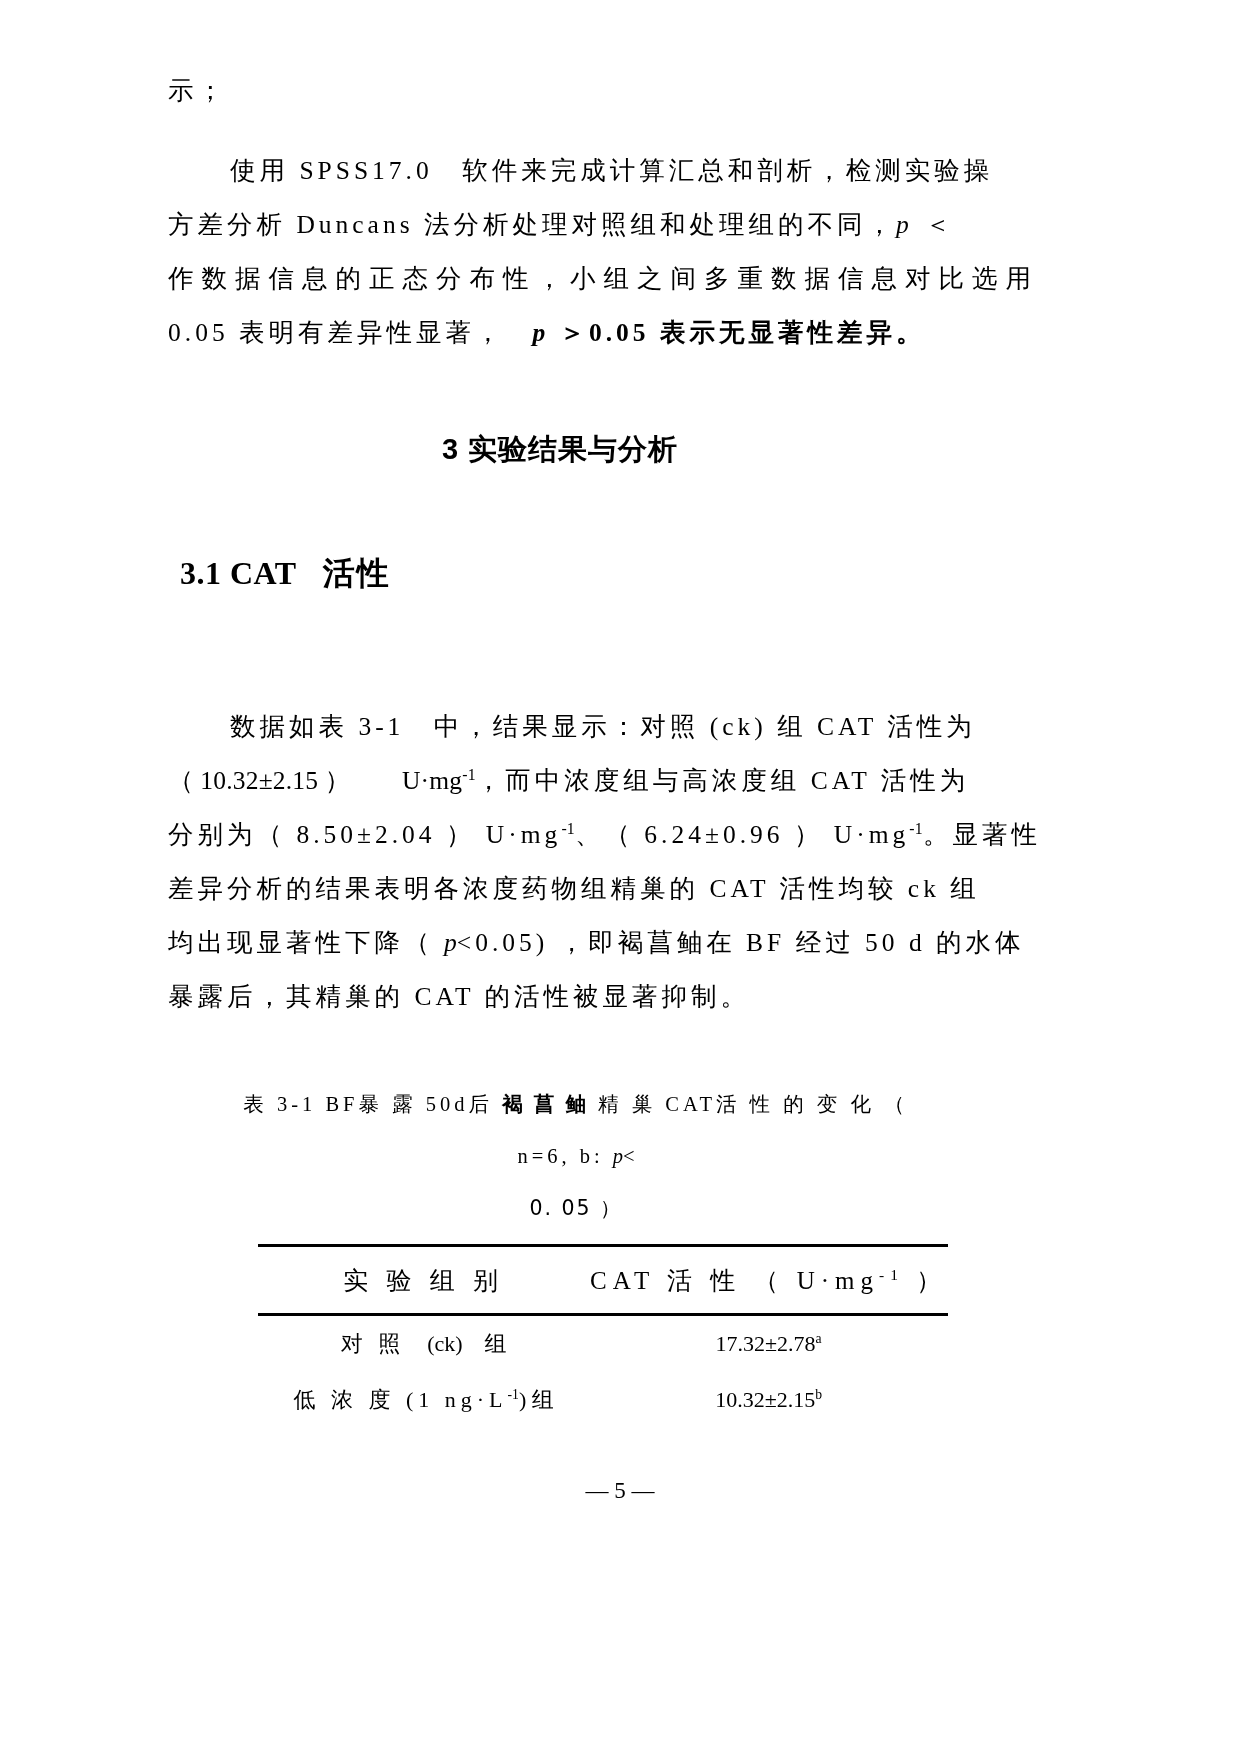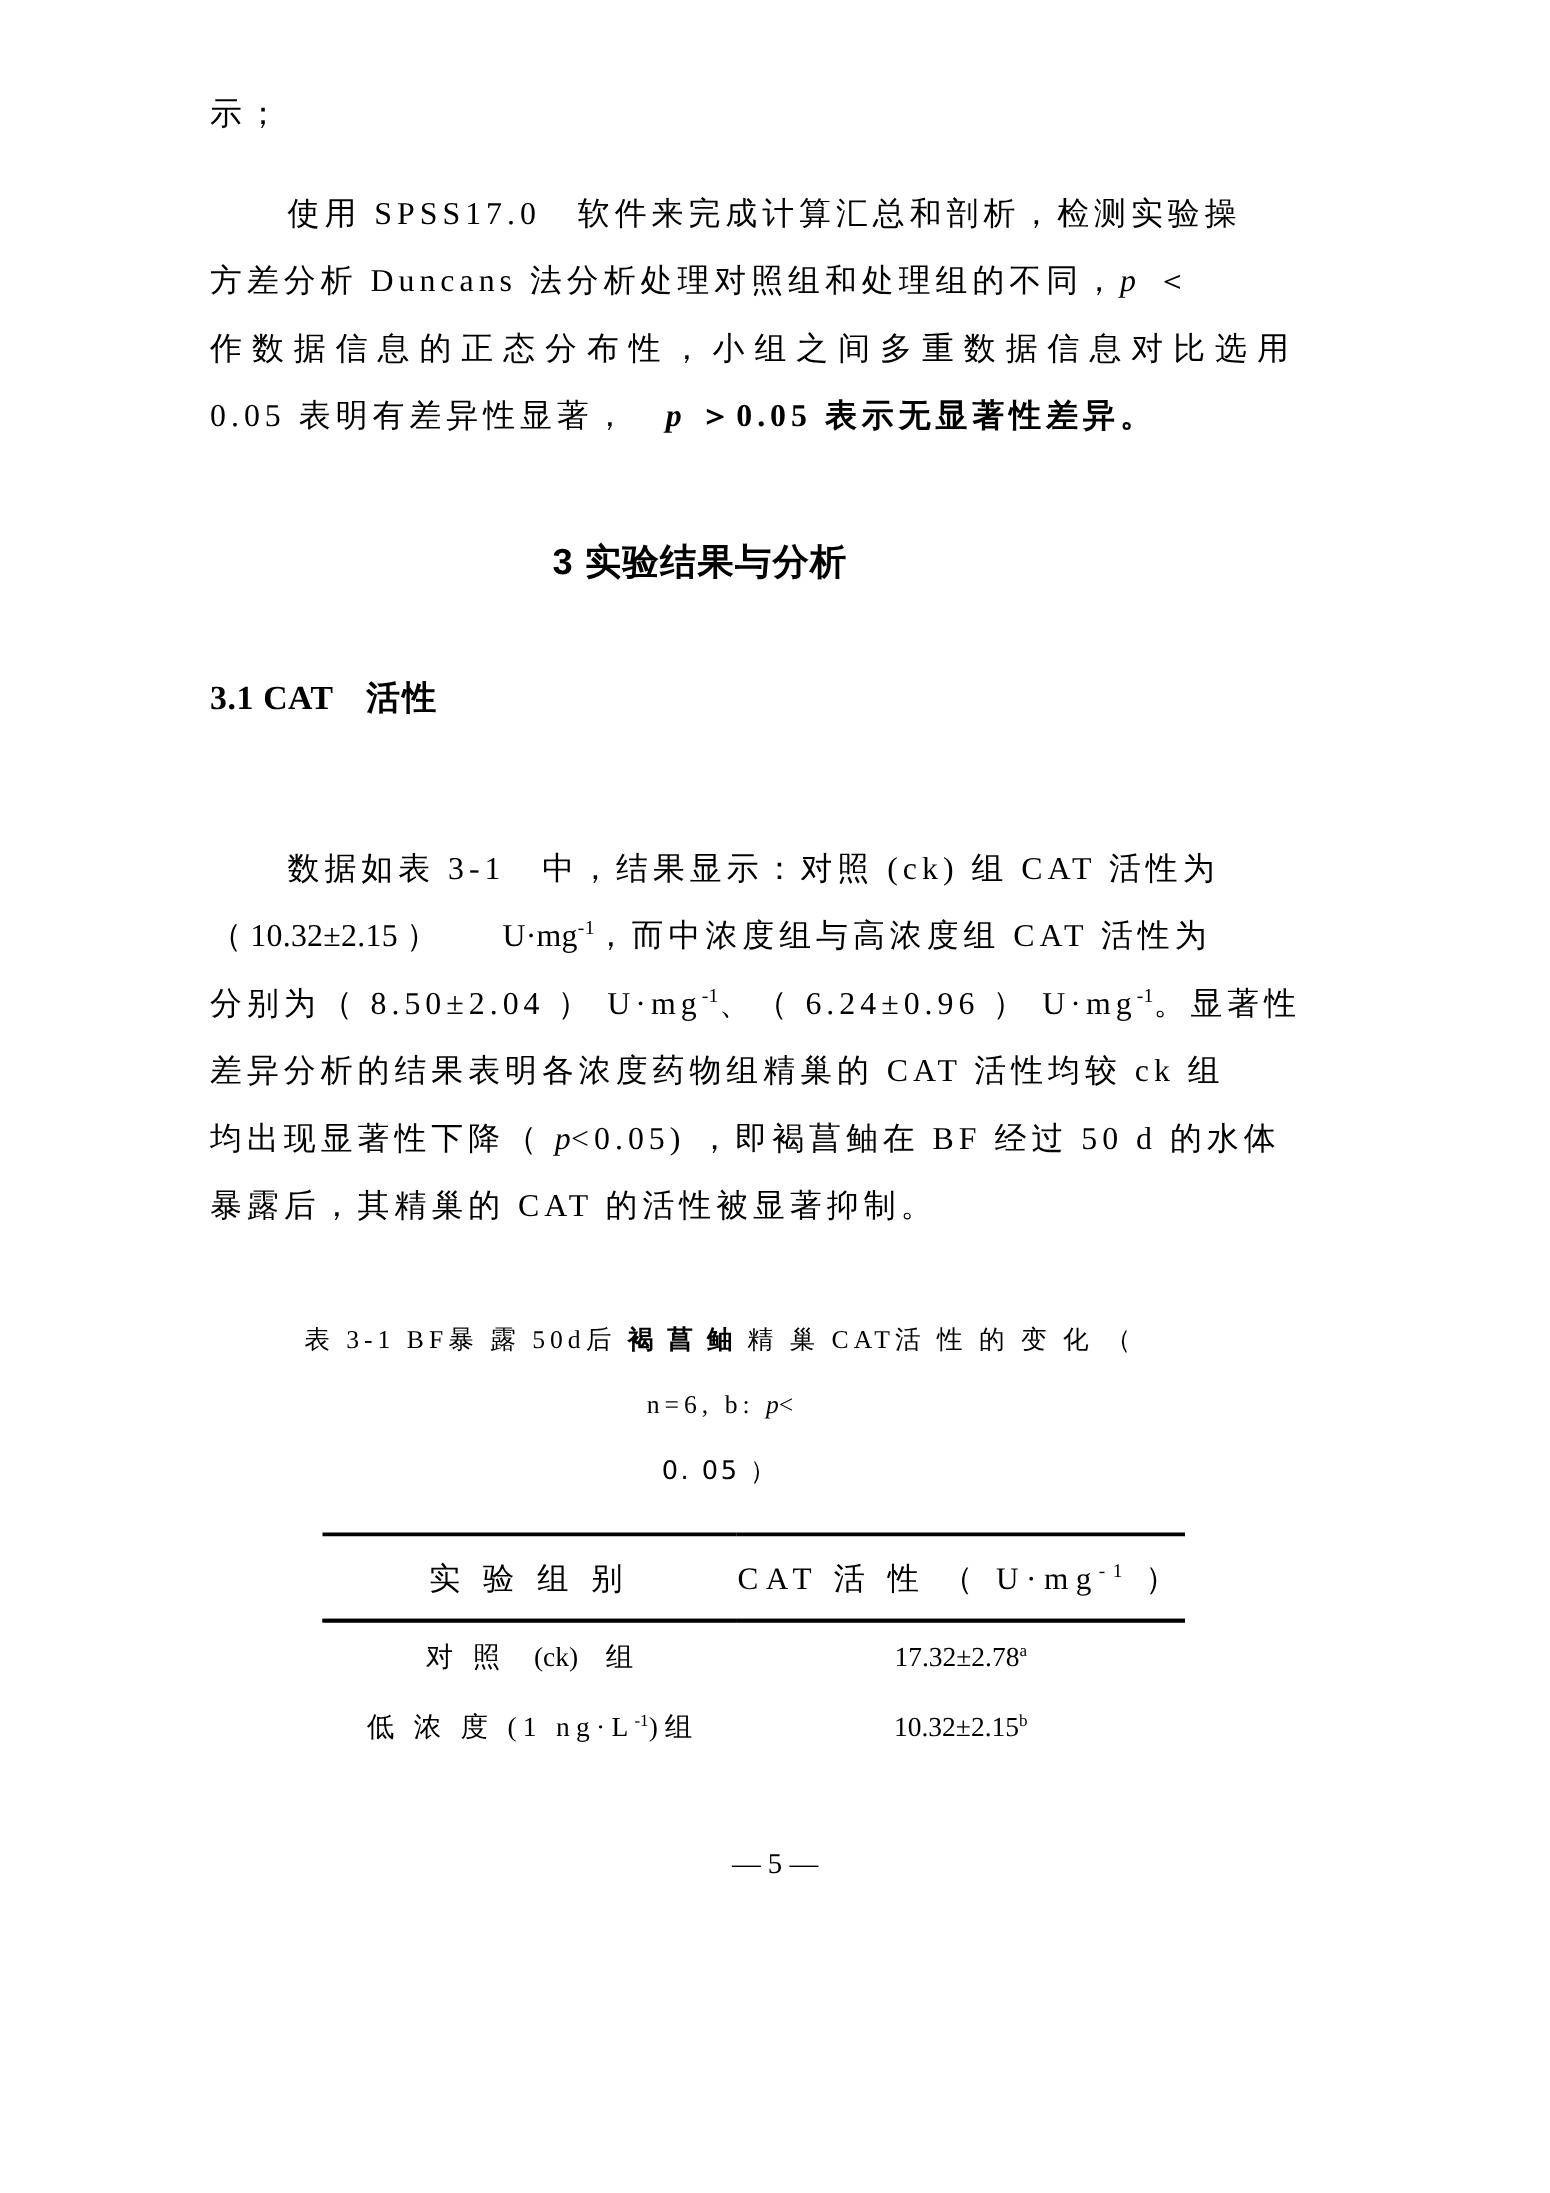--- a/index.html
+++ b/index.html
@@ -59,22 +59,22 @@
   .h1 {
     font-family: "Liberation Sans", "DejaVu Sans", sans-serif;
     font-weight: bold;
     font-size: 29px;
     text-align: center;
     margin: 0;
     letter-spacing: 1px;
   }
   .h2 {
     font-family: "Liberation Serif", "DejaVu Serif", serif;
-    font-size: 27px;
-    margin: 0;
+    font-size: 32px;
+    margin: 12px;
     letter-spacing: 0.5px;
   }
   .h2 .h2cjk {
     font-family: "Liberation Sans", "DejaVu Sans", sans-serif;
     font-weight: bold;
     letter-spacing: 2px;
   }
 
   
   .gap-a { height: 64px; }
@@ -103,21 +103,21 @@
     width: 720px;
     margin-left: 48px;
     letter-spacing: 2px;
   }
 
   
   .data-table {
     border-collapse: collapse;
     width: 690px;
     margin-left: 90px;
-    margin-top: 24px;
+    margin-top: 10px;
   }
   .data-table th, .data-table td {
     border: none;
     padding: 0;
     text-align: center;
     font-weight: normal;
   }
   .data-table thead tr {
     border-top: 3px solid #000;
     border-bottom: 3px solid #000;

